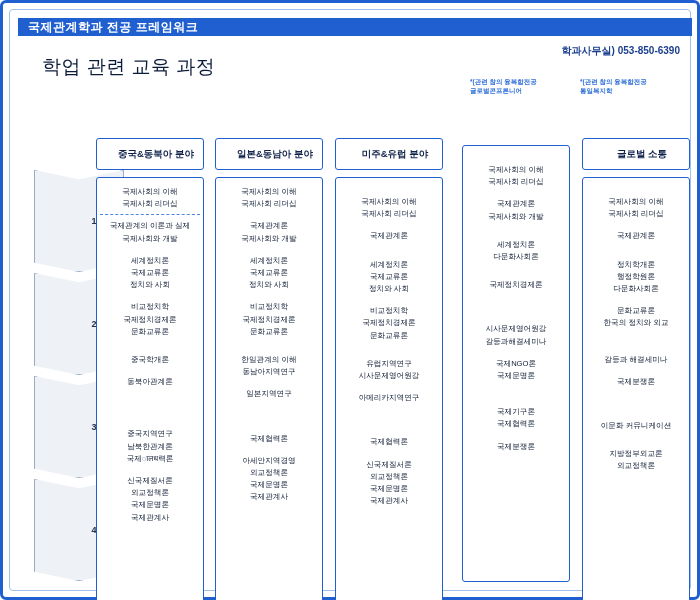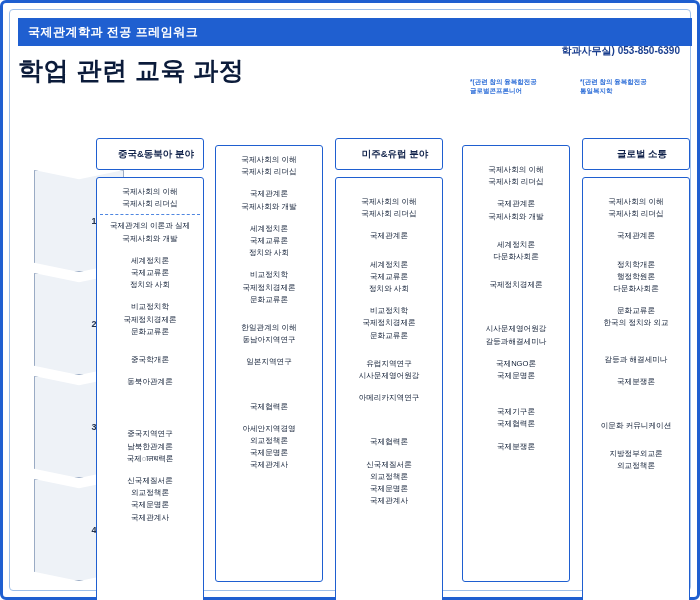--- a/index.html
+++ b/index.html
@@ -33,21 +33,21 @@
     border-radius: 4px;
     background: #ffffff;
   }
 
   
   .header-bar {
     position: absolute;
     left: 8px;
     top: 8px;
     width: 674px;
-    height: 28px;
+    height: 18px;
     background: #1f5fd0;
     color: #ffffff;
     display: flex;
     align-items: center;
   }
   .header-title {
     font-size: 12px;
     font-weight: bold;
     letter-spacing: 0.5px;
     padding-left: 10px;
@@ -56,24 +56,24 @@
   .office-phone {
     position: absolute;
     right: 10px;
     top: 34px;
     font-size: 10px;
     font-weight: bold;
     color: #1b3f8f;
   }
   .page-title {
     position: absolute;
-    left: 8px;
+    left: 32px;
     top: 44px;
-    font-size: 25px;
-    font-weight: bold;
+    font-size: 19px;
+    font-weight: normal;
     color: #0b1b3a;
     letter-spacing: 0.5px;
   }
 
   
   .note {
     position: absolute;
     font-size: 6.5px;
     line-height: 1.35;
     color: #2f6fd8;
@@ -243,20 +243,21 @@
         <div class="group">
           <div class="course">신국제질서론</div>
           <div class="course">외교정책론</div>
           <div class="course">국제문명론</div>
           <div class="course">국제관계사</div>
         </div>
       </div>
     </div>
 
     <div class="col col-1">
+      <div class="col-head">일본&amp;동남아 분야</div>
       <div class="col-body">
         <div class="group">
           <div class="course">국제사회의 이해</div>
           <div class="course">국제사회 리더십</div>
         </div>
         <div class="spacer-2"></div>
         <div class="group">
           <div class="course">국제관계론</div>
           <div class="course">국제사회와 개발</div>
         </div>

